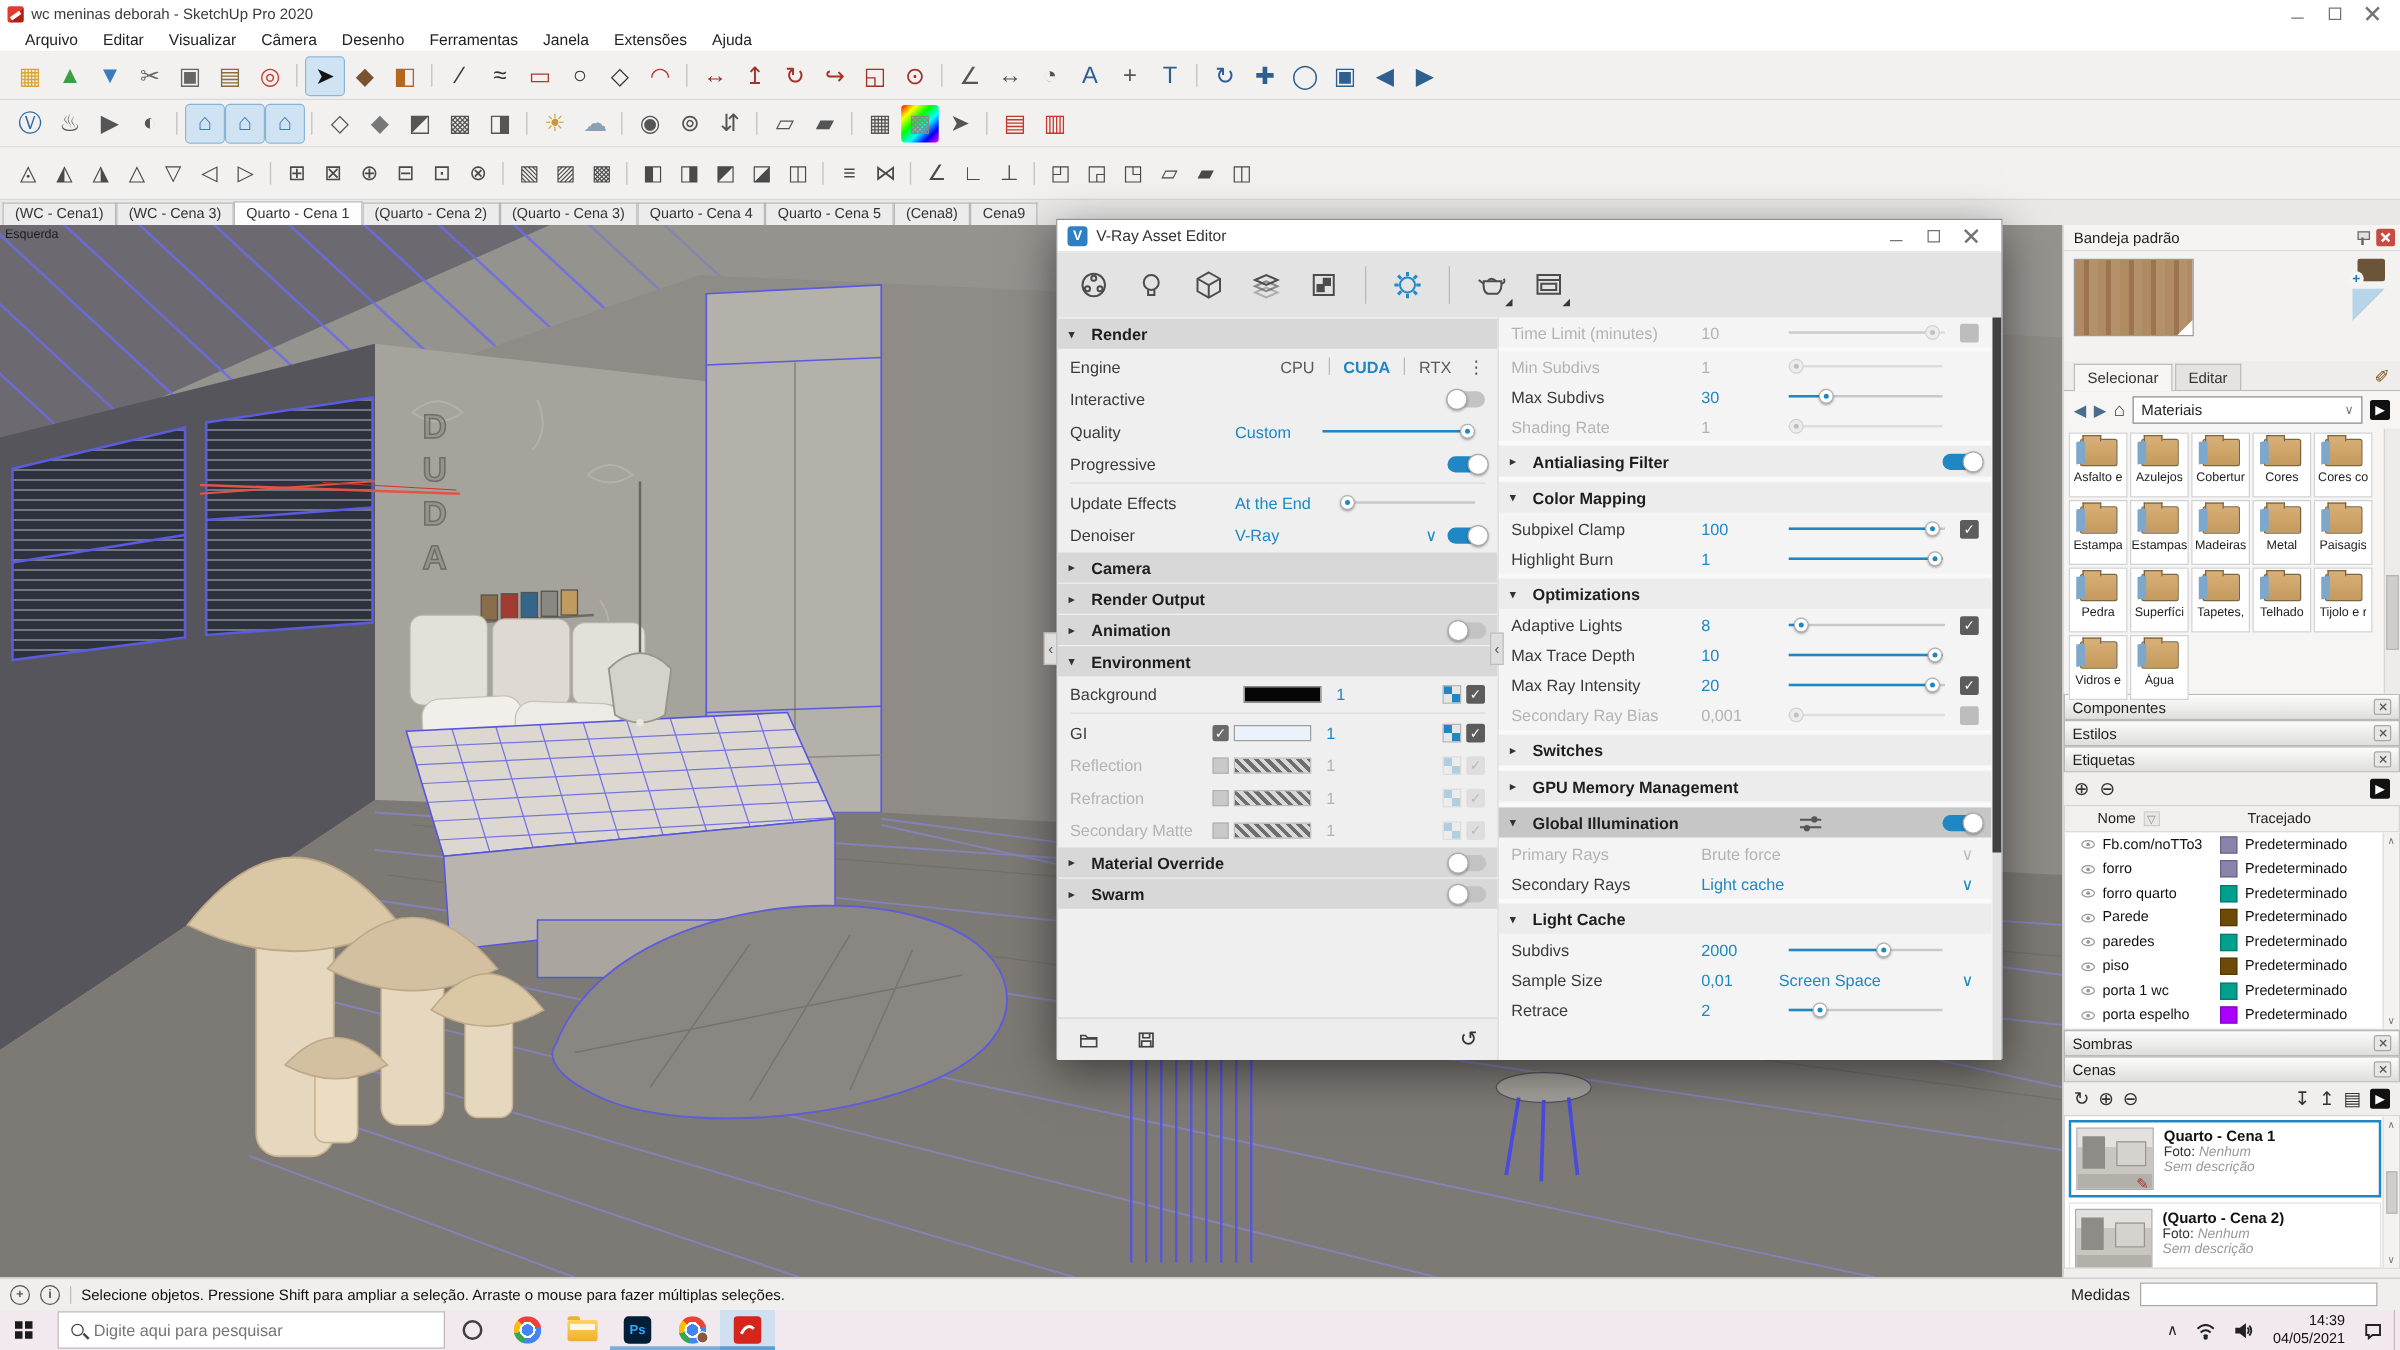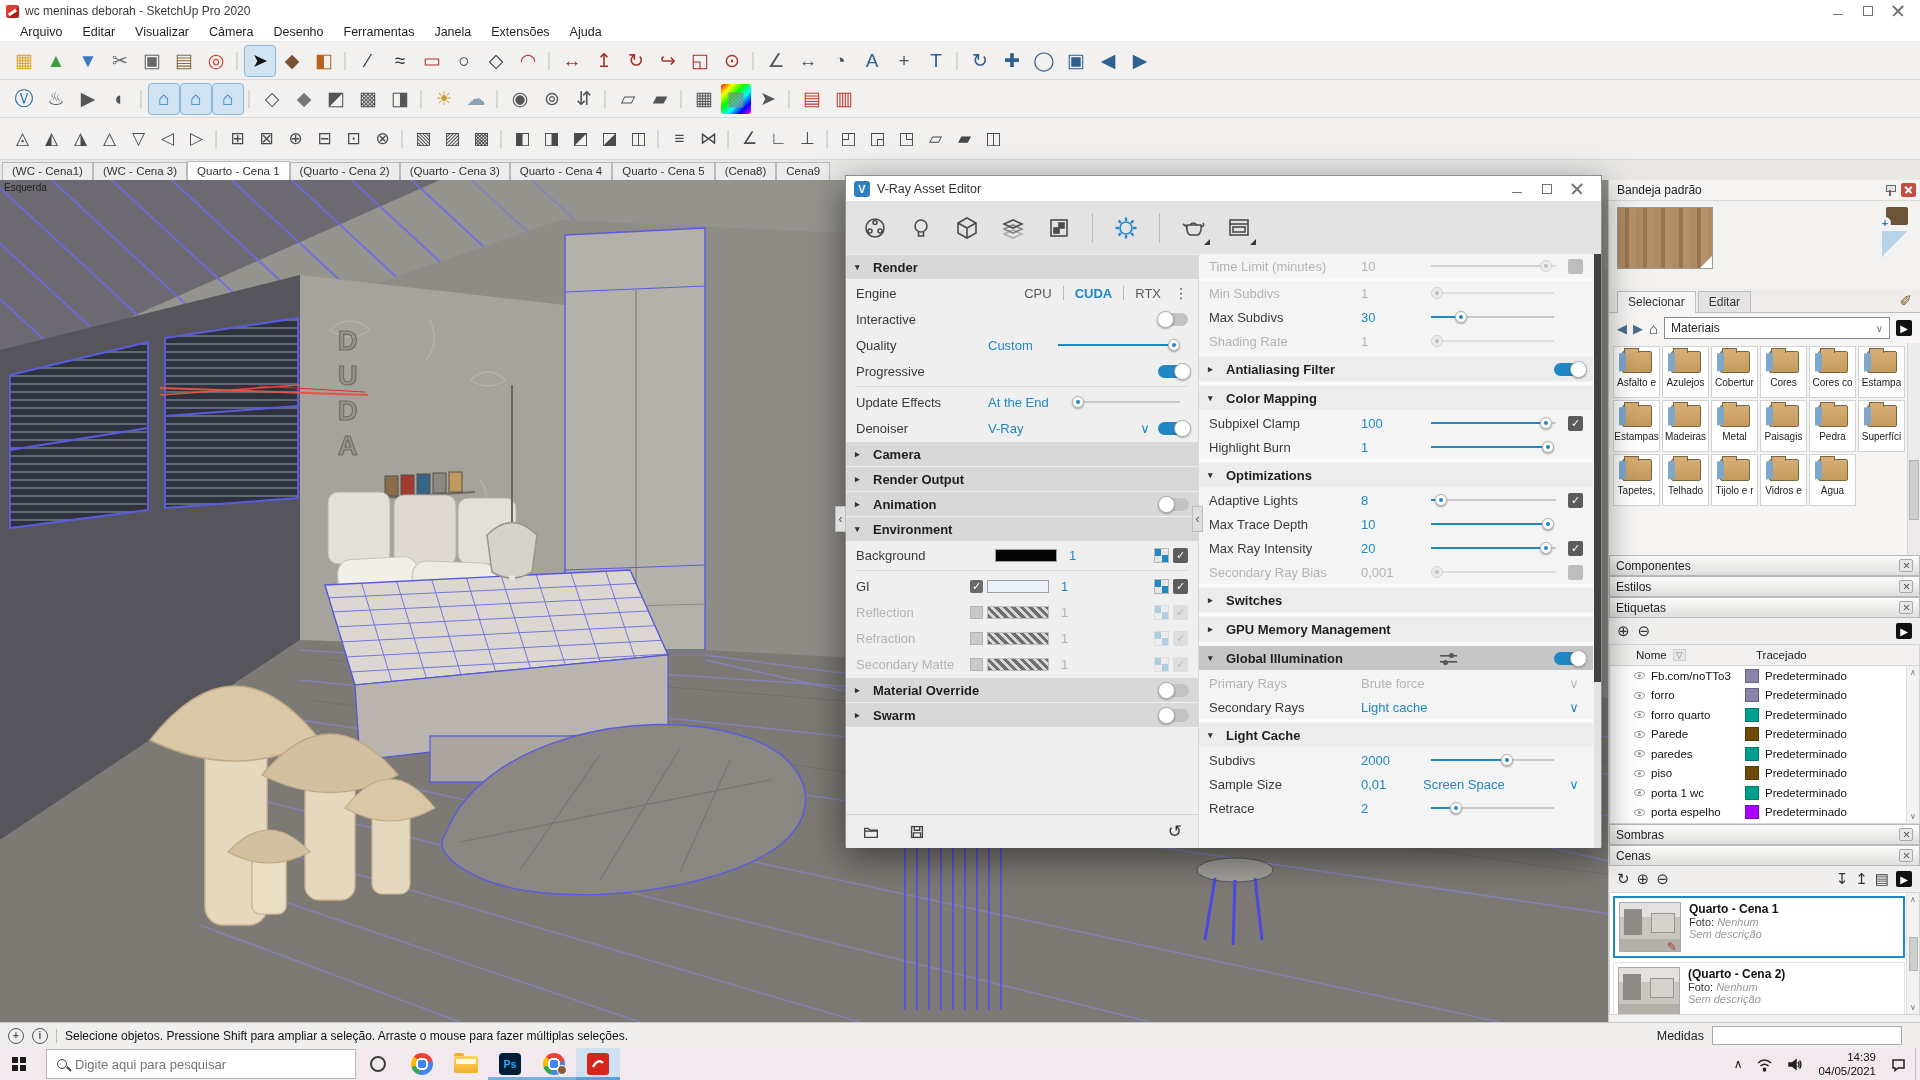--- a/index.html
+++ b/index.html
@@ -100,21 +100,21 @@
 .vfoot svg{width:18px;height:18px;stroke:#444;fill:none;stroke-width:1.5}
 .vfoot .undo{margin-left:auto;font-size:17px;color:#333}
 .vscroll{position:absolute;right:0;top:0;bottom:0;width:7px;background:#e2e2e2}
 .vscroll .thumb{position:absolute;left:0;right:0;top:0;height:72%;background:#414141}
 .collapse-tab{position:absolute;top:330px;width:11px;height:26px;background:#dedede;border:1px solid #bdbdbd;display:flex;align-items:center;justify-content:center;font-size:12px;color:#555}
 .mini-sliders{width:17px;height:11px;position:relative;flex:none;background:linear-gradient(#555,#555) 0 2px/17px 1.6px no-repeat,linear-gradient(#555,#555) 0 8px/17px 1.6px no-repeat}
 .mini-sliders::before{content:"";position:absolute;right:3px;top:0;width:5px;height:5px;border-radius:50%;background:#555}
 .mini-sliders::after{content:"";position:absolute;left:3px;bottom:-1px;width:5px;height:5px;border-radius:50%;background:#555}
 
 
-.tray{position:absolute;right:0;top:180px;width:312px;height:842px;background:#f0efee;border-left:1px solid #c9c9c9;font-size:12px}
+.tray{position:absolute;right:0;top:180px;width:270px;height:842px;background:#f0efee;border-left:1px solid #c9c9c9;font-size:12px}
 .tray-title{height:21px;display:flex;align-items:center;padding:0 4px 0 8px;gap:6px;background:#f5f4f3;border-bottom:1px solid #d9d9d9}
 .tray-title .txt{flex:1;color:#1f1f1f}
 .pin{width:10px;height:12px;position:relative;opacity:.8}
 .pin::before{content:"";position:absolute;top:1px;left:1px;width:8px;height:5px;border:1px solid #444;background:#ddd}
 .pin::after{content:"";position:absolute;top:6px;left:4px;width:1.5px;height:6px;background:#444}
 .xbtn{width:15px;height:14px;background:#c84b43;border-radius:2px;position:relative}
 .xbtn::before,.xbtn::after{content:"";position:absolute;left:3px;top:6px;width:9px;height:1.5px;background:#fff}
 .xbtn::before{transform:rotate(45deg)}.xbtn::after{transform:rotate(-45deg)}
 .xsmall{width:14px;height:13px;background:#e8e7e6;border:1px solid #a8a8a8;border-radius:2px;position:relative}
 .xsmall::before,.xsmall::after{content:"";position:absolute;left:3px;top:5px;width:7px;height:1.2px;background:#555}
@@ -146,21 +146,21 @@
 .mscroll .thumb{position:absolute;left:1px;right:1px;top:55%;height:60px;background:#cfcecc;border:1px solid #b5b5b5}
 .panelbar{height:21px;background:linear-gradient(#fcfcfb,#dededd);border:1px solid #b9b9b9;display:flex;align-items:center;padding:0 6px;gap:6px}
 .panelbar .txt{flex:1;color:#1f1f1f}
 .etq-tools{height:26px;display:flex;align-items:center;gap:8px;padding:0 8px;background:#f0efee}
 .cicon{font-size:15px;color:#333}
 .etq-tools .detailarr,.cen-tools .detailarr{margin-left:auto}
 .etq-head{height:22px;display:flex;align-items:center;background:#f1f0ef;border:1px solid #d5d5d5;font-size:11.5px;color:#222;padding-left:26px}
 .etq-head .c1{width:92px;display:flex;gap:6px;align-items:center}
 .sortic{font-size:9px;color:#888;border:1px solid #cfcfcf;background:#e8e7e6;padding:0 2px}
 .etq-body{height:158px;background:#fff;position:relative;overflow:hidden;border:1px solid #d5d5d5;border-top:none}
-.etq-row{height:19.5px;display:flex;align-items:center;gap:6px;padding-left:24px;font-size:11.5px}
+.etq-row{height:19.5px;display:flex;align-items:center;gap:6px;padding-left:13px;font-size:11.5px}
 .eye{width:11px;height:7px;border:1px solid #999;border-radius:50%;position:relative;flex:none}
 .eye::after{content:"";position:absolute;left:3px;top:1px;width:3px;height:3px;border-radius:50%;background:#999}
 .ename{width:88px;overflow:hidden;white-space:nowrap;color:#111}
 .sw{width:14px;height:14px;flex:none;border:1px solid rgba(0,0,0,.25)}
 .edash{color:#111}
 .escroll{position:absolute;right:0;top:0;bottom:0;width:13px;background:#f3f2f1;border-left:1px solid #ddd;display:flex;flex-direction:column;align-items:center;justify-content:space-between;font-size:8px;color:#777;padding:2px 0}
 .cen-tools{height:26px;display:flex;align-items:center;gap:7px;padding:0 8px;background:#f0efee}
 .scenes{height:123px;background:#fff;border:1px solid #d5d5d5;position:relative;overflow:hidden;padding:3px 14px 0 3px}
 .scene-card{display:flex;gap:8px;padding:4px;border:1px solid #e2e2e2;margin-bottom:4px;position:relative}
 .scene-card.active{border:2px solid #1e87c4}

